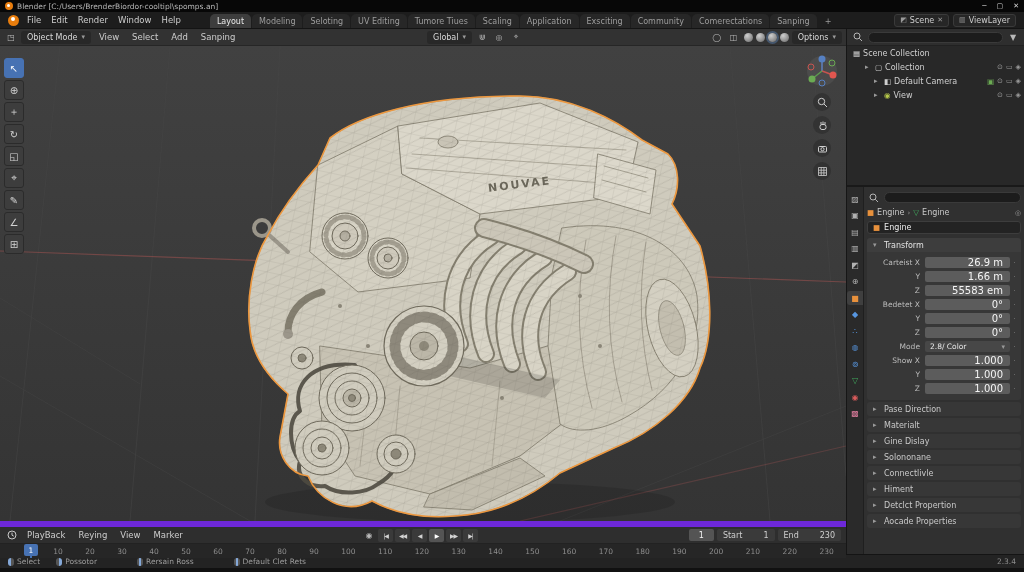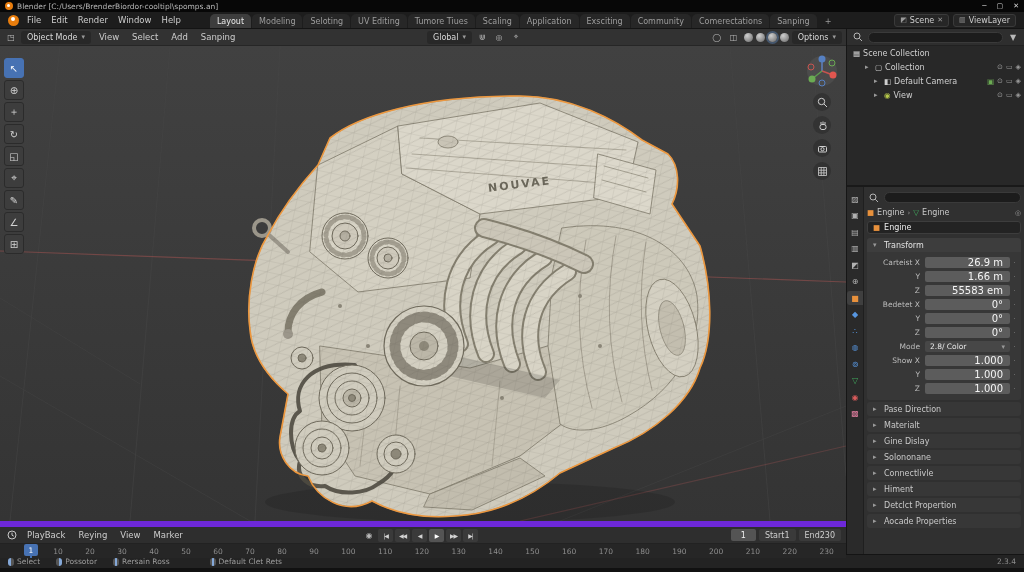--- a/index.html
+++ b/index.html
@@ -63,21 +63,21 @@
   .timeline{height:37px;background:#2b2b2b;border-top:6px solid #6d28d9;display:flex;flex-direction:column;flex:0 0 auto}
   .tl-header{height:17px;background:#2e2e2e;border-bottom:1px solid #222;display:flex;align-items:center;
     gap:3px;padding:0 5px;position:relative}
   .tl-controls{position:absolute;left:362px;display:flex;gap:2px;align-items:center}
   .tl-btn{min-width:15px;height:13px;background:#3a3a3a;border-radius:2px;display:flex;align-items:center;
     justify-content:center;font-size:6px;color:#d2d2d2;padding:0 2px;letter-spacing:-1px}
   .tl-btn.play{background:#545454;color:#fff}
   .tl-fields{margin-left:auto;display:flex;gap:3px;align-items:center}
   .tl-field{background:#545454;border-radius:2px;height:12px;display:flex;align-items:center;justify-content:center;
     padding:0 10px;color:#f2f2f2;font-size:8px}
-  .tl-range{background:#3a3a3a;border-radius:2px;height:12px;display:flex;align-items:center;gap:0;
+  .tl-range{background:#3a3a3a;border-radius:2px;height:12px;display:flex;align-items:center;gap:21px;
     padding:0 6px;color:#cfcfcf;font-size:8px}
   .ruler{position:relative;flex:1;background:#262626;display:flex;justify-content:space-between;
     align-items:flex-end;padding:0 12px 2px 26px;color:#8d8d8d;font-size:7.5px}
   .playhead{position:absolute;left:24px;top:0;bottom:0;width:14px;z-index:3}
   .ph-chip{width:14px;height:12px;background:#4772b3;border-radius:2px;color:#fff;display:flex;
     align-items:center;justify-content:center;font-size:7.5px}
   .ph-line{position:absolute;left:6px;top:12px;bottom:0;width:2px;background:#4772b3}
 
   
   .outliner{height:158px;display:flex;flex-direction:column;border-bottom:2px solid #191919;background:#282828;flex:0 0 auto}
@@ -634,21 +634,21 @@
 
   <div class="statusbar">
     <span class="sb-item">
       <span class="mouse l"></span>
       <span>Select</span>
     </span>
     <span class="sb-item">
       <span class="mouse r"></span>
       <span>Possotor</span>
     </span>
-    <span class="sb-item" style="">
+    <span class="sb-item" style="margin-left:24px">
       <span class="mouse m"></span>
       <span>Rersain Ross</span>
     </span>
     <span class="sb-item" style="margin-left:24px">
       <span class="mouse m"></span>
       <span>Default Clet Rets</span>
     </span>
     <span class="sb-version">2.3.4</span>
   </div>
 </div>

